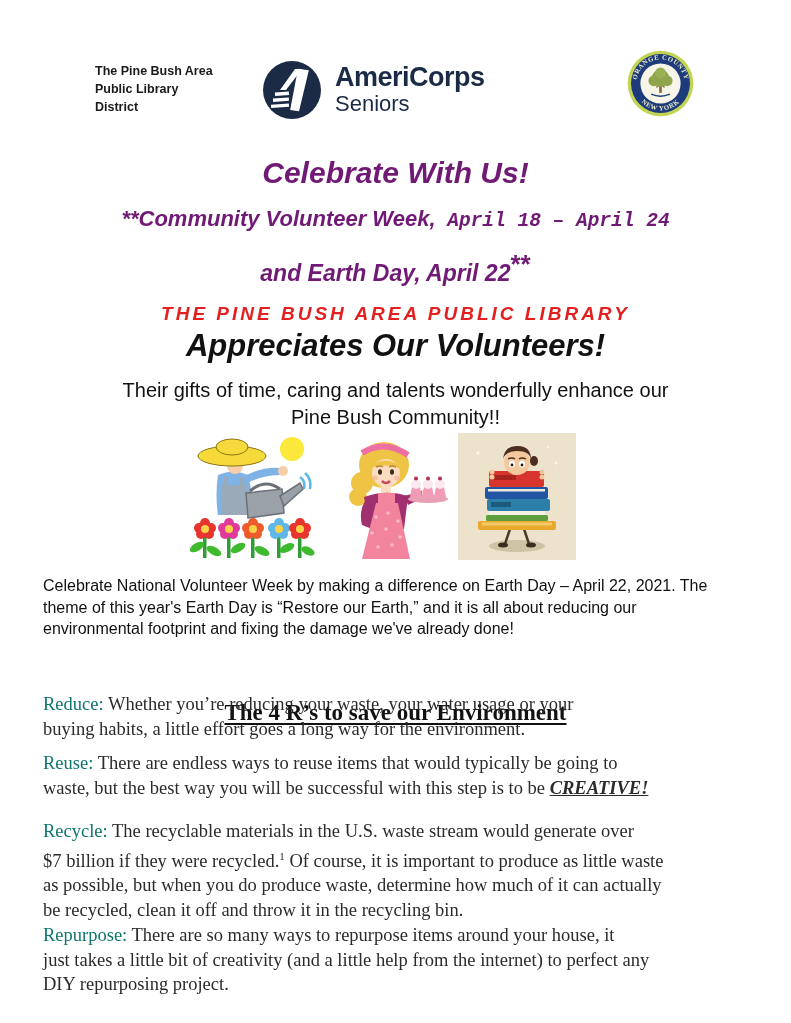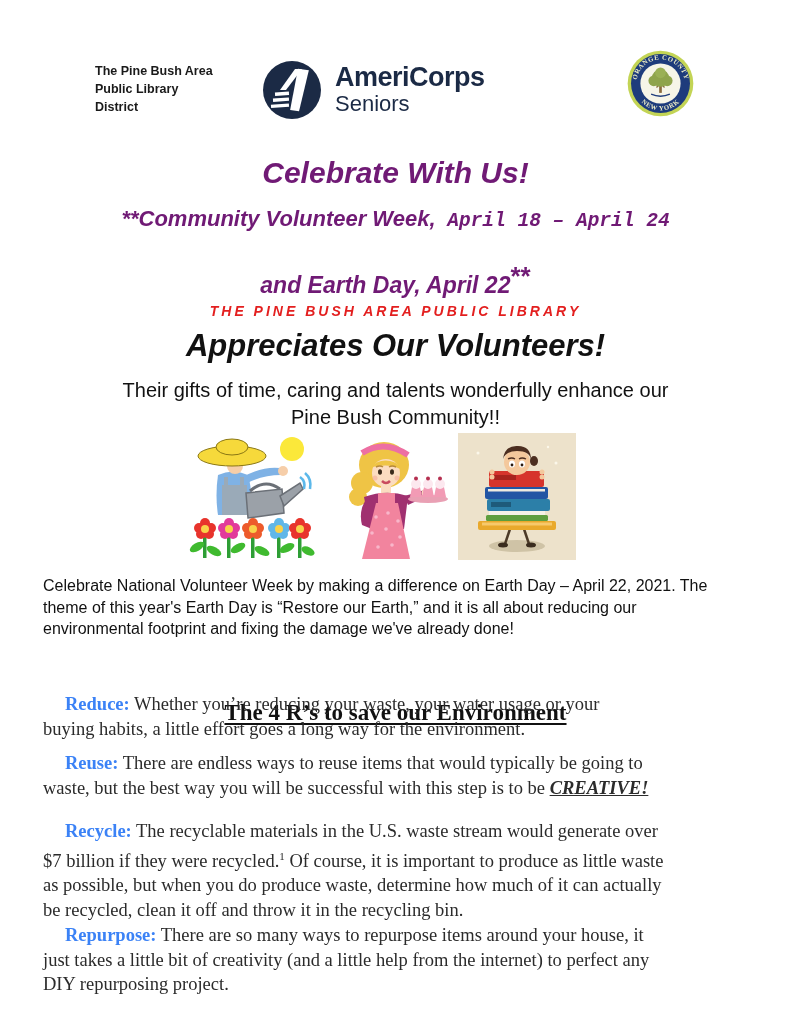--- a/index.html
+++ b/index.html
@@ -14,43 +14,43 @@
   .ac-word .l1{font-size:27px;font-weight:bold;line-height:27px;letter-spacing:-.5px;}
   .ac-word .l2{font-size:22px;line-height:26px;}
   .seal{position:absolute;left:627px;top:50px;width:67px;height:67px;}
 
   
   .tc{position:absolute;left:0;right:0;text-align:center;color:#701a75;
       font-weight:bold;font-style:italic;}
   .t-celebrate{top:156px;font-size:30px;}
   .t-week{top:206px;font-size:22px;}
   .t-week .dates{font-size:19.5px;font-family:Liberation Mono, monospace;}
-  .t-earth{top:249px;font-size:23px;margin-top:12px;}
+  .t-earth{top:249px;font-size:23px;}
   .t-earth .stars{font-size:26px;vertical-align:8px;font-style:normal;}
 
   .t-red{position:absolute;left:0;right:0;top:303px;text-align:center;color:#E31F1F;
-         font-size:14px;font-weight:bold;font-style:italic;letter-spacing:3px;}
+         font-size:19px;font-weight:bold;font-style:italic;letter-spacing:3px;}
   .t-appreciates{position:absolute;left:0;right:0;top:328px;text-align:center;color:#111;
          font-size:31px;font-weight:bold;font-style:italic;}
   .t-gifts{position:absolute;left:0;right:0;top:377px;text-align:center;color:#111;
          font-size:20px;line-height:27px;white-space:pre-line;}
 
   
   .images-row{position:absolute;top:433px;left:188px;display:flex;gap:8px;}
   .images-row svg{display:block;}
 
   
   .intro{position:absolute;top:575px;left:43px;width:740px;font-size:16px;
          line-height:21.5px;color:#111;white-space:pre-line;}
   .rs-heading{position:absolute;top:700px;left:0;right:0;text-align:center;
          font-family:"Liberation Serif",serif;font-size:23px;font-weight:bold;color:#111;}
   .rs-heading span{text-decoration:underline;text-underline-offset:3px;}
   .r-item{position:absolute;left:43px;width:748px;font-family:"Liberation Serif",serif;
          font-size:18.5px;line-height:24.5px;color:#2b2b2b;white-space:pre-line;margin:0;}
-  .r-label{font-weight:bold;color:#3b82f6;margin-left:22px;}
+  .r-label{font-weight:normal;color:#0f766e;}
   .creative{font-weight:bold;font-style:italic;text-decoration:underline;}
   sup.fn{font-size:11px;}
   #p-reduce{top:692px;}
   #p-reuse{top:751px;}
   #p-recycle{top:819px;}
   #p-repurpose{top:923px;}
 </style>
 </head>
 <body>
 

